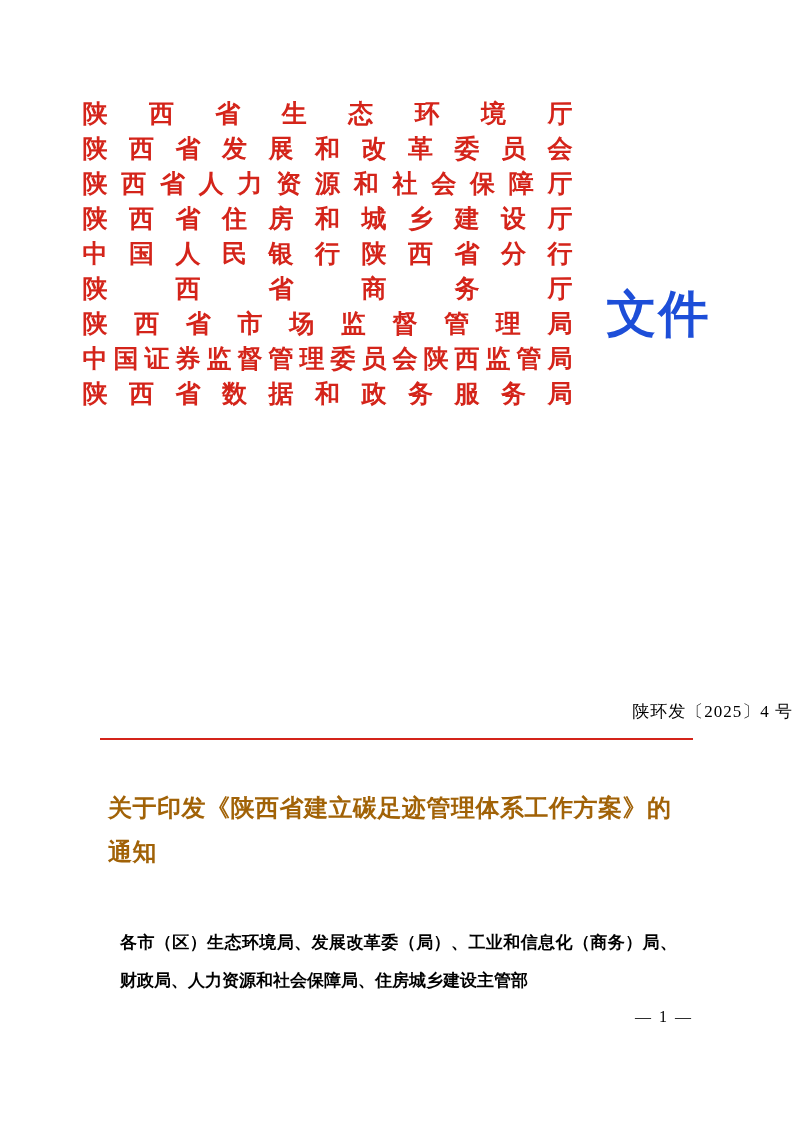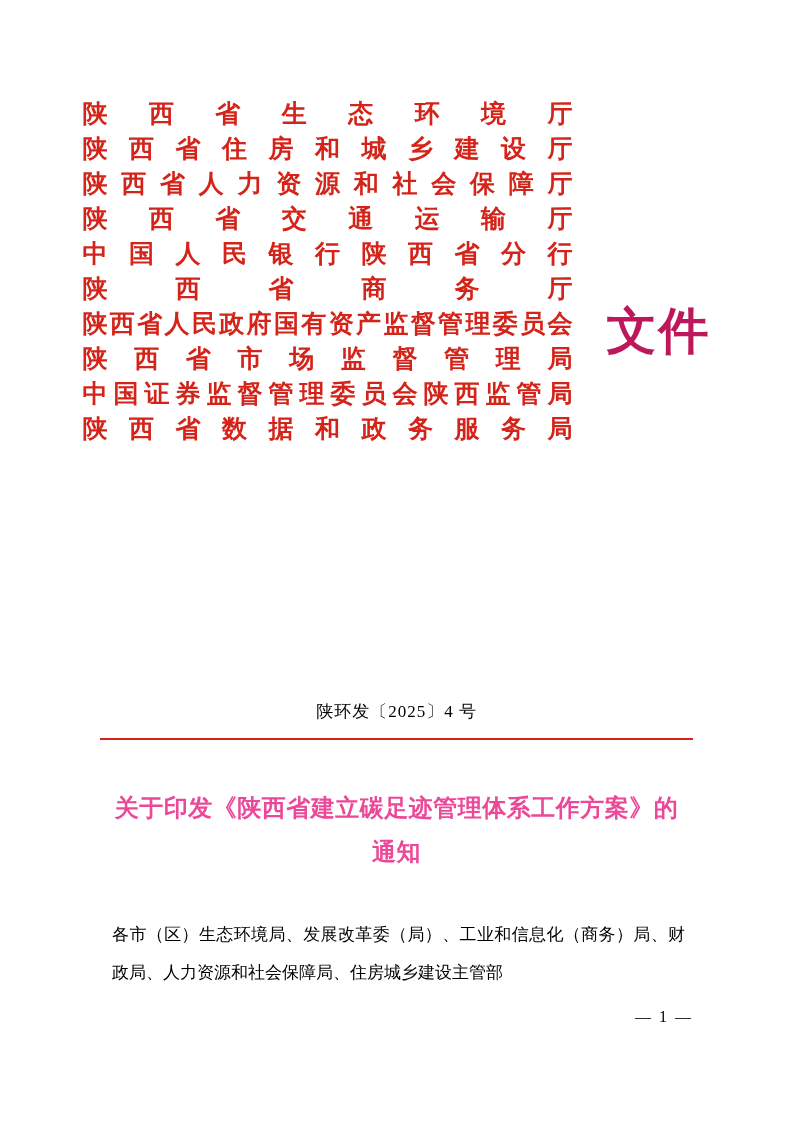--- a/index.html
+++ b/index.html
@@ -49,37 +49,37 @@
     font-size: 25px;
     line-height: 35px;
     height: 35px;
     text-align: justify;
     text-align-last: justify;
     white-space: nowrap;
     letter-spacing: 0;
   }
 
   .wenjian {
-    color: #be185d;
+    color: #1d4ed8;
     font-family: "Liberation Serif", "DejaVu Serif", serif;
     font-weight: bold;
     font-size: 50px;
     line-height: 1;
     margin-left: 34px;
     margin-top: 120px;
     letter-spacing: 2px;
   }
 
   
   .docnum {
     position: absolute;
     left: 0;
     right: 0;
     top: 700px;
-    text-align: center;
+    text-align: right;
     font-size: 17px;
     font-family: "Liberation Serif", "DejaVu Serif", serif;
     color: #000;
     letter-spacing: 1px;
   }
 
   .redrule {
     position: absolute;
     left: 100px;
     width: 593px;
@@ -87,45 +87,46 @@
     height: 2px;
     background: #d4241a;
   }
 
   
   .doctitle {
     position: absolute;
     left: 108px;
     width: 577px;
     top: 786px;
-    text-align: center;
+    text-align: left;
     font-family: "Liberation Serif", "DejaVu Serif", serif;
     font-weight: bold;
     font-size: 24px;
     line-height: 44px;
-    color: #ec4899;
+    color: #a16207;
     letter-spacing: 0.5px;
   }
 
   
   .body-text {
     position: absolute;
     left: 104px;
     width: 589px;
     top: 908px;
     font-family: "Liberation Serif", "DejaVu Serif", serif;
     font-size: 17px;
     line-height: 38px;
     color: #000;
     text-align: justify;
     text-justify: inter-ideograph;
   }
   .body-text p {
-    margin: 8px;
+    margin: 16px;
     text-indent: 0;
+    font-weight: bold;
   }
 
   
   .pagenum {
     position: absolute;
     right: 100px;
     top: 1008px;
     font-size: 16px;
     font-family: "Liberation Serif", "DejaVu Serif", serif;
     color: #000;
@@ -133,26 +134,25 @@
   }
 </style>
 </head>
 <body>
 
 <div class="page">
 
   <div class="letterhead">
     <div class="agency-stack">
       <div class="agency-line">陕 西 省 生 态 环 境 厅</div>
+      <div class="agency-line">陕 西 省 发 展 和 改 革 委 员 会</div>
+      <div class="agency-line">陕西省人力资源和社会保障厅</div>
       <div class="agency-line">陕 西 省 住 房 和 城 乡 建 设 厅</div>
-      <div class="agency-line">陕西省人力资源和社会保障厅</div>
-      <div class="agency-line">陕 西 省 交 通 运 输 厅</div>
       <div class="agency-line">中 国 人 民 银 行 陕 西 省 分 行</div>
       <div class="agency-line">陕 西 省 商 务 厅</div>
-      <div class="agency-line">陕西省人民政府国有资产监督管理委员会</div>
       <div class="agency-line">陕 西 省 市 场 监 督 管 理 局</div>
       <div class="agency-line">中国证券监督管理委员会陕西监管局</div>
       <div class="agency-line">陕 西 省 数 据 和 政 务 服 务 局</div>
     </div>
     <div class="wenjian">文件</div>
   </div>
 
   <div class="docnum">陕环发〔2025〕4 号</div>
 
   <div class="redrule"></div>

